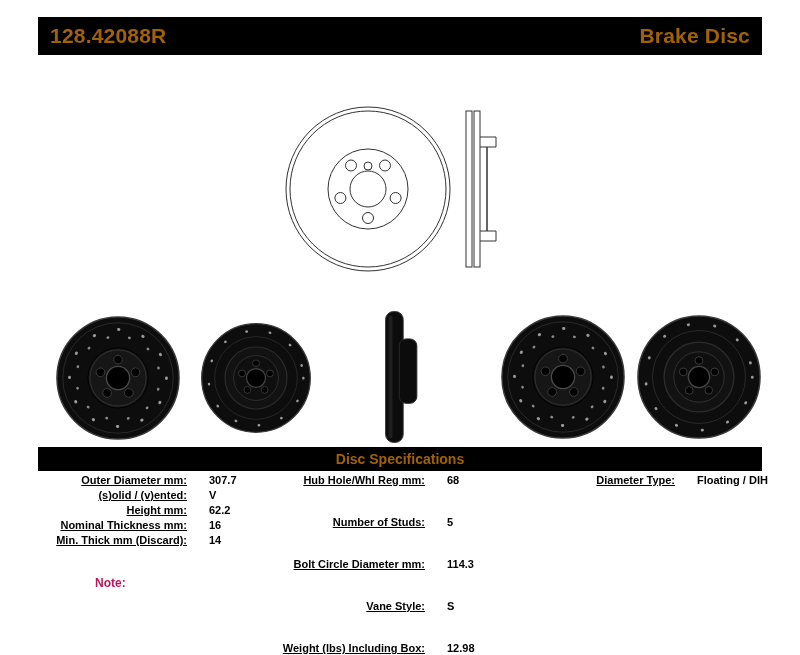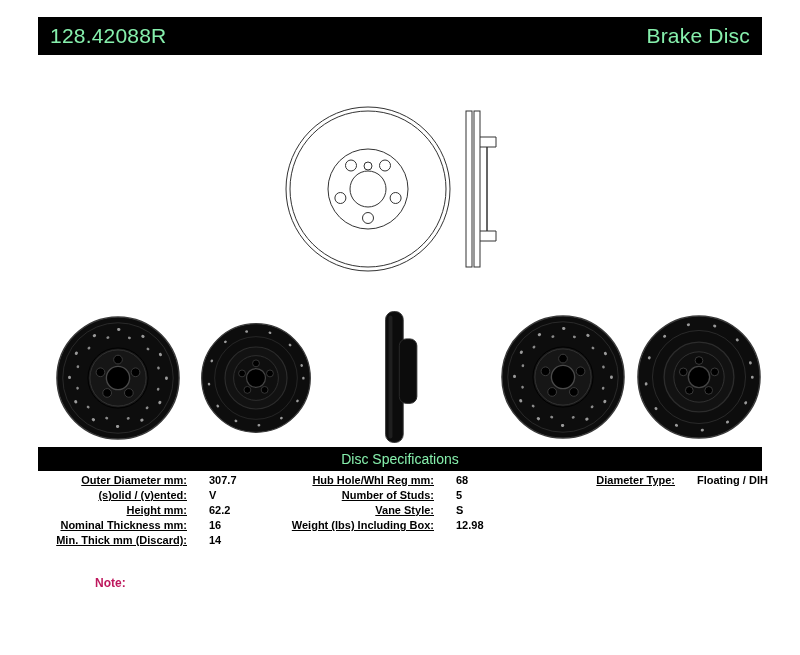--- a/index.html
+++ b/index.html
@@ -1,40 +1,40 @@
 <!DOCTYPE html>
 <html><head>
 <meta charset="utf-8">
 <style>
   html,body { margin:0; padding:0; background:#ffffff; }
   .page {
     position:relative; width:800px; height:655px; background:#ffffff;
     font-family:"Liberation Sans", sans-serif; overflow:hidden;
   }
-  .bar { position:absolute; background:#000; color:#86efac; font-weight:normal; box-sizing:border-box; }
+  .bar { position:absolute; background:#000; color:#a16207; font-weight:bold; box-sizing:border-box; }
   .header-bar {
     left:38px; top:17px; width:724px; height:38px;
     display:flex; justify-content:space-between; align-items:center;
     padding:0 12px; font-size:21px; letter-spacing:0.2px;
   }
   .specs-bar {
     left:38px; top:447px; width:724px; height:24px;
     display:flex; justify-content:center; align-items:center; font-size:14px;
   }
   .tech-drawing { position:absolute; left:280px; top:103px; width:235px; height:172px; }
   .photo { position:absolute; }
   .photo svg { width:100%; height:100%; display:block; }
   .photo-1 { left:55px;  top:314px; width:126px; height:128px; }
   .photo-2 { left:200px; top:320px; width:112px; height:116px; }
   .photo-3 { left:370px; top:306px; width:82px;  height:142px; }
   .photo-4 { left:500px; top:312px; width:126px; height:130px; }
   .photo-5 { left:636px; top:312px; width:126px; height:130px; }
   .spec-col { position:absolute; display:flex; flex-direction:column; }
   .col-left  { left:40px;  top:473px; width:230px; }
-  .col-mid   { left:249px; top:473px; width:260px; }
+  .col-mid   { left:240px; top:473px; width:260px;gap:27px; }
   .col-right { left:575px; top:473px; width:210px; }
   .spec-row { display:flex; font-size:11px; font-weight:bold; line-height:15px; color:#000; }
   .spec-label { text-align:right; white-space:nowrap;text-decoration:underline; }
   .col-left  .spec-label { width:147px; }
   .col-mid   .spec-label { width:185px; }
   .col-right .spec-label { width:100px; }
   .spec-value { margin-left:22px; text-align:left; white-space:nowrap; }
   .note { position:absolute; left:95px; top:576px; font-size:12px; font-weight:bold; color:#be185d; }
   .defs-holder { position:absolute; width:0; height:0; overflow:hidden; }
 </style>
@@ -168,20 +168,24 @@
   <div class="spec-col col-mid">
     <div class="spec-row">
       <span class="spec-label">Hub Hole/Whl Reg mm:</span>
       <span class="spec-value">68</span>
     </div>
     <div class="spec-row">
       <span class="spec-label">Number of Studs:</span>
       <span class="spec-value">5</span>
     </div>
     <div class="spec-row">
+      <span class="spec-label">Bolt Circle Diameter mm:</span>
+      <span class="spec-value">114.3</span>
+    </div>
+    <div class="spec-row">
       <span class="spec-label">Vane Style:</span>
       <span class="spec-value">S</span>
     </div>
     <div class="spec-row">
       <span class="spec-label">Weight (lbs) Including Box:</span>
       <span class="spec-value">12.98</span>
     </div>
   </div>
 
   <div class="spec-col col-right">

